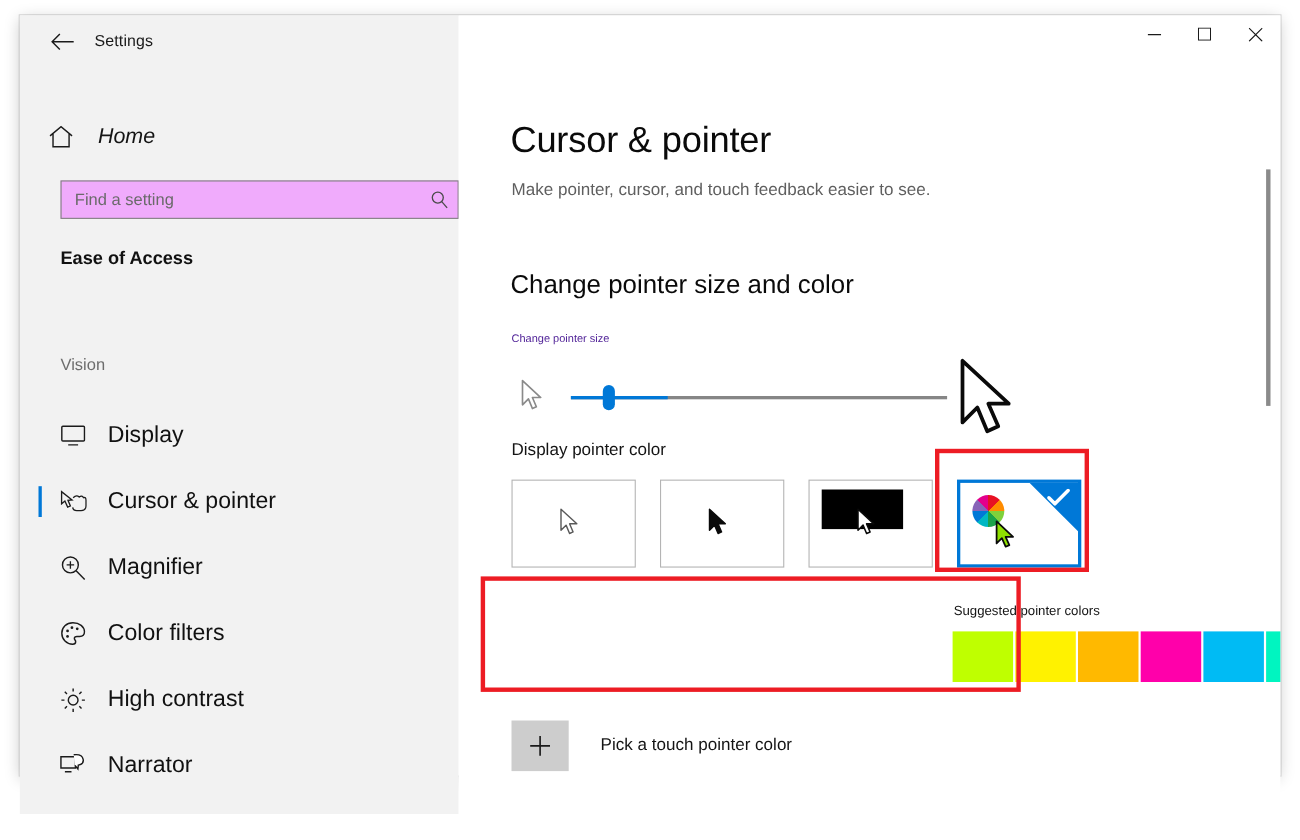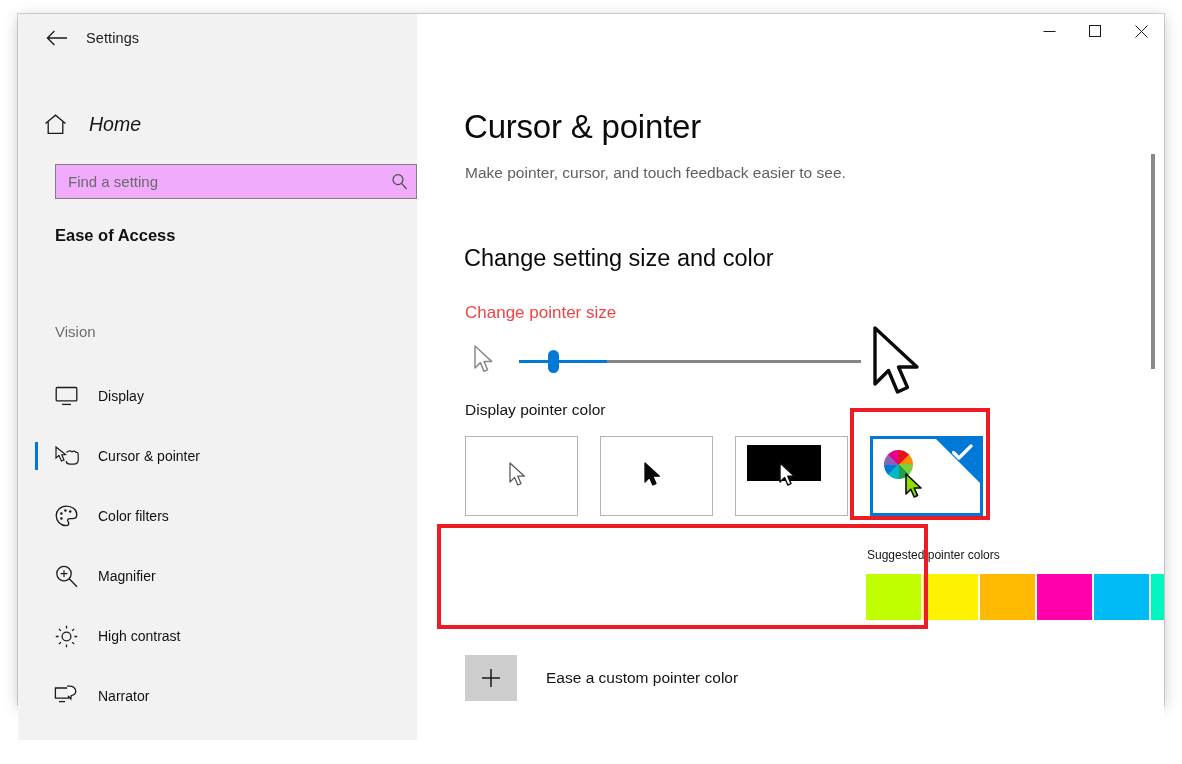--- a/index.html
+++ b/index.html
@@ -85,21 +85,21 @@
     position: relative;
     height: 60px; display: flex; align-items: center; cursor: pointer;
   }
   .nav-item .sel-bar {
     position: absolute; left: 17px; top: 16px;
     width: 3px; height: 28px; background: #0078d7;
     display: none;
   }
   .nav-item.selected .sel-bar { display: block; }
   .nav-ico { width: 30px; margin-left: 33px; display: flex; align-items: center; justify-content: center; }
-  .nav-label { font-size: 14px; color: #111111; margin-left: 17px; }
+  .nav-label { font-size: 21px; color: #111111; margin-left: 17px; }
 
   
   .content {
     position: absolute; left: 399px; top: 0;
     width: 747px; height: 726px;
     background: #ffffff; overflow: hidden;
   }
 
   .titlebar-right {
     position: absolute; right: 0; top: 0; height: 48px;
@@ -120,21 +120,21 @@
     position: absolute; left: 48px; top: 150px;
     font-size: 15.5px; color: #5f5f5f;
   }
   .section-title {
     position: absolute; left: 47px; top: 231px;
     font-size: 23.5px; color: #0a0a0a;
   }
 
   .lbl-size {
     position: absolute; left: 48px; top: 289px;
-    font-size: 17px; color: #ef4444;
+    font-size: 10px; color: #4c1d95;
   }
 
   .slider-wrap {
     position: absolute; left: 48px; top: 325px;
     width: 460px; height: 48px;
   }
   .cursor-small { position: absolute; left: 8px; top: 5px; }
   .cursor-large { position: absolute; left: 405px; top: -15px; }
 
   .track {
@@ -297,47 +297,47 @@
               <path d="M2 2 L2 13 L5 10.5 L7.5 16 L10 15 L7.8 9.8 L11.5 9.5 Z" fill="none" stroke="#1b1b1b" stroke-width="1.2"></path>
               <path d="M12.5 7.5 q3-3 5.5-.6 q2.5-2 4 .6 q2-1 2.2 2 v5.5 q0 4-4.5 4.2 h-4 q-3.2 0-3.6-3" fill="none" stroke="#1b1b1b" stroke-width="1.2"></path>
             </svg>
           </span>
           <span class="nav-label">Cursor &amp; pointer</span>
         </div>
 
         <div class="nav-item">
 
           <span class="nav-ico">
+            <svg width="23" height="23" viewBox="0 0 23 23">
+              <circle cx="9" cy="8.6" r="7.2" fill="none" stroke="#1b1b1b" stroke-width="1.3"></circle>
+              <path d="M5.6 8.6 H12.4 M9 5.2 V12" stroke="#1b1b1b" stroke-width="1.2"></path>
+              <path d="M14.2 13.8 L22 21.8" stroke="#1b1b1b" stroke-width="1.3" fill="none"></path>
+            </svg>
+          </span>
+          <span class="nav-label">Magnifier</span>
+        </div>
+
+        <div class="nav-item">
+
+          <span class="nav-ico">
             <svg width="23" height="22" viewBox="0 0 23 22">
               <path d="M11.3 1.2 C5.3 1.2 1.2 5.4 1.2 10.6 C1.2 16.2 5.6 20.6 11 20.6 C13 20.6 13.8 19.4 13.8 18.3 C13.8 17 12.6 16.6 12.6 15.4 C12.6 14.3 13.6 13.6 15 13.6 H17.4 C20.2 13.6 21.8 11.9 21.8 9.4 C21.8 4.8 17.2 1.2 11.3 1.2 Z" fill="none" stroke="#1b1b1b" stroke-width="1.3"></path>
               <circle cx="6.4" cy="8.6" r="1.25" fill="#1b1b1b"></circle>
               <circle cx="10.4" cy="5.6" r="1.25" fill="#1b1b1b"></circle>
               <circle cx="15.2" cy="6.6" r="1.25" fill="#1b1b1b"></circle>
               <circle cx="6.4" cy="13.6" r="1.25" fill="#1b1b1b"></circle>
             </svg>
           </span>
           <span class="nav-label">Color filters</span>
         </div>
 
         <div class="nav-item">
 
           <span class="nav-ico">
             <svg width="23" height="23" viewBox="0 0 23 23">
-              <circle cx="9" cy="8.6" r="7.2" fill="none" stroke="#1b1b1b" stroke-width="1.3"></circle>
-              <path d="M5.6 8.6 H12.4 M9 5.2 V12" stroke="#1b1b1b" stroke-width="1.2"></path>
-              <path d="M14.2 13.8 L22 21.8" stroke="#1b1b1b" stroke-width="1.3" fill="none"></path>
-            </svg>
-          </span>
-          <span class="nav-label">Magnifier</span>
-        </div>
-
-        <div class="nav-item">
-
-          <span class="nav-ico">
-            <svg width="23" height="23" viewBox="0 0 23 23">
               <circle cx="11.5" cy="11.5" r="4.4" fill="none" stroke="#1b1b1b" stroke-width="1.3"></circle>
               <g stroke="#1b1b1b" stroke-width="1.3">
                 <path d="M11.5 .8 V3.6 M11.5 19.4 V22.2 M.8 11.5 H3.6 M19.4 11.5 H22.2"></path>
                 <path d="M3.9 3.9 L5.9 5.9 M17.1 17.1 L19.1 19.1 M19.1 3.9 L17.1 5.9 M5.9 17.1 L3.9 19.1"></path>
               </g>
             </svg>
           </span>
           <span class="nav-label">High contrast</span>
         </div>
 
@@ -371,21 +371,21 @@
         </div>
         <div class="wbtn close">
           <svg width="13" height="13" viewBox="0 0 13 13">
             <path d="M0.5 0.5 L12.5 12.5 M12.5 0.5 L0.5 12.5" stroke="#1b1b1b" stroke-width="1"></path>
           </svg>
         </div>
       </div>
 
       <h1 class="page-title">Cursor &amp; pointer</h1>
       <div class="page-sub">Make pointer, cursor, and touch feedback easier to see.</div>
-      <div class="section-title">Change setting size and color</div>
+      <div class="section-title">Change pointer size and color</div>
 
       <div class="lbl-size">Change pointer size</div>
 
       <div class="slider-wrap">
         <span class="cursor-small">
           <svg width="24" height="32" viewBox="0 0 24 32">
             <path d="M2 2 L2 24 L7.4 18.6 L11 27.4 L14.6 25.8 L11 17.4 L18.6 17.4 Z" fill="#ffffff" stroke="#8a8a8a" stroke-width="1.5" stroke-linejoin="round"></path>
           </svg>
         </span>
 
@@ -458,21 +458,21 @@
         <div class="swatch" style="background:#00f5c0"></div>
 
       </div>
 
       <div class="custom-row">
         <span class="plus-tile">
           <svg width="22" height="22" viewBox="0 0 22 22">
             <path d="M11 2 V20 M2 11 H20" stroke="#1b1b1b" stroke-width="1.5"></path>
           </svg>
         </span>
-        <span class="custom-label">Ease a custom pointer color</span>
+        <span class="custom-label">Pick a touch pointer color</span>
       </div>
 
       <div class="scrollbar">
         <div class="scroll-thumb"></div>
       </div>
 
     </div>
   </div>
 
   <div class="anno" id="anno-tile"></div>

